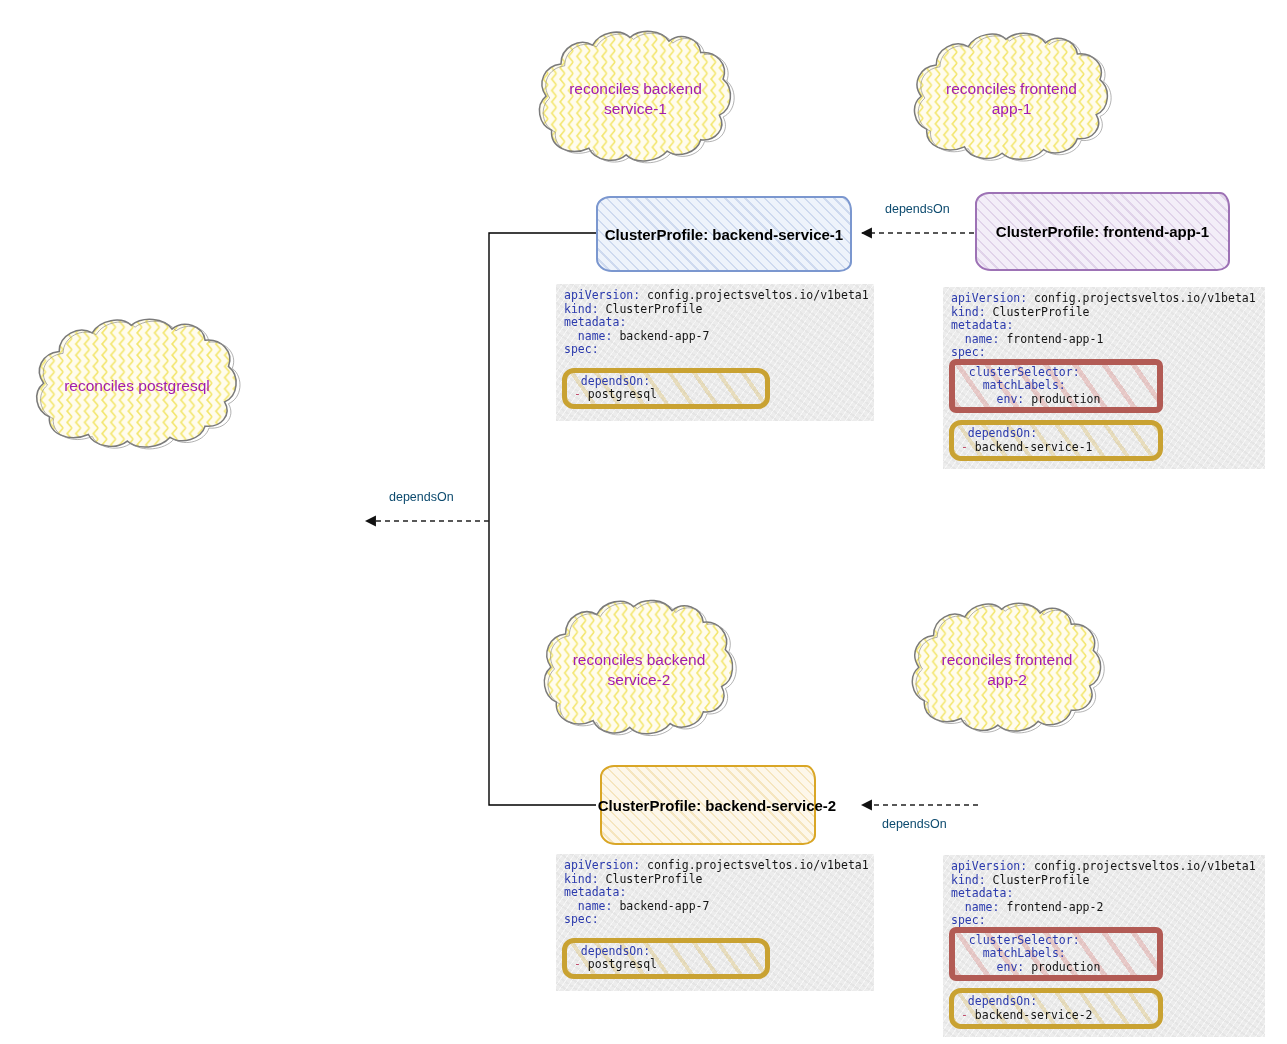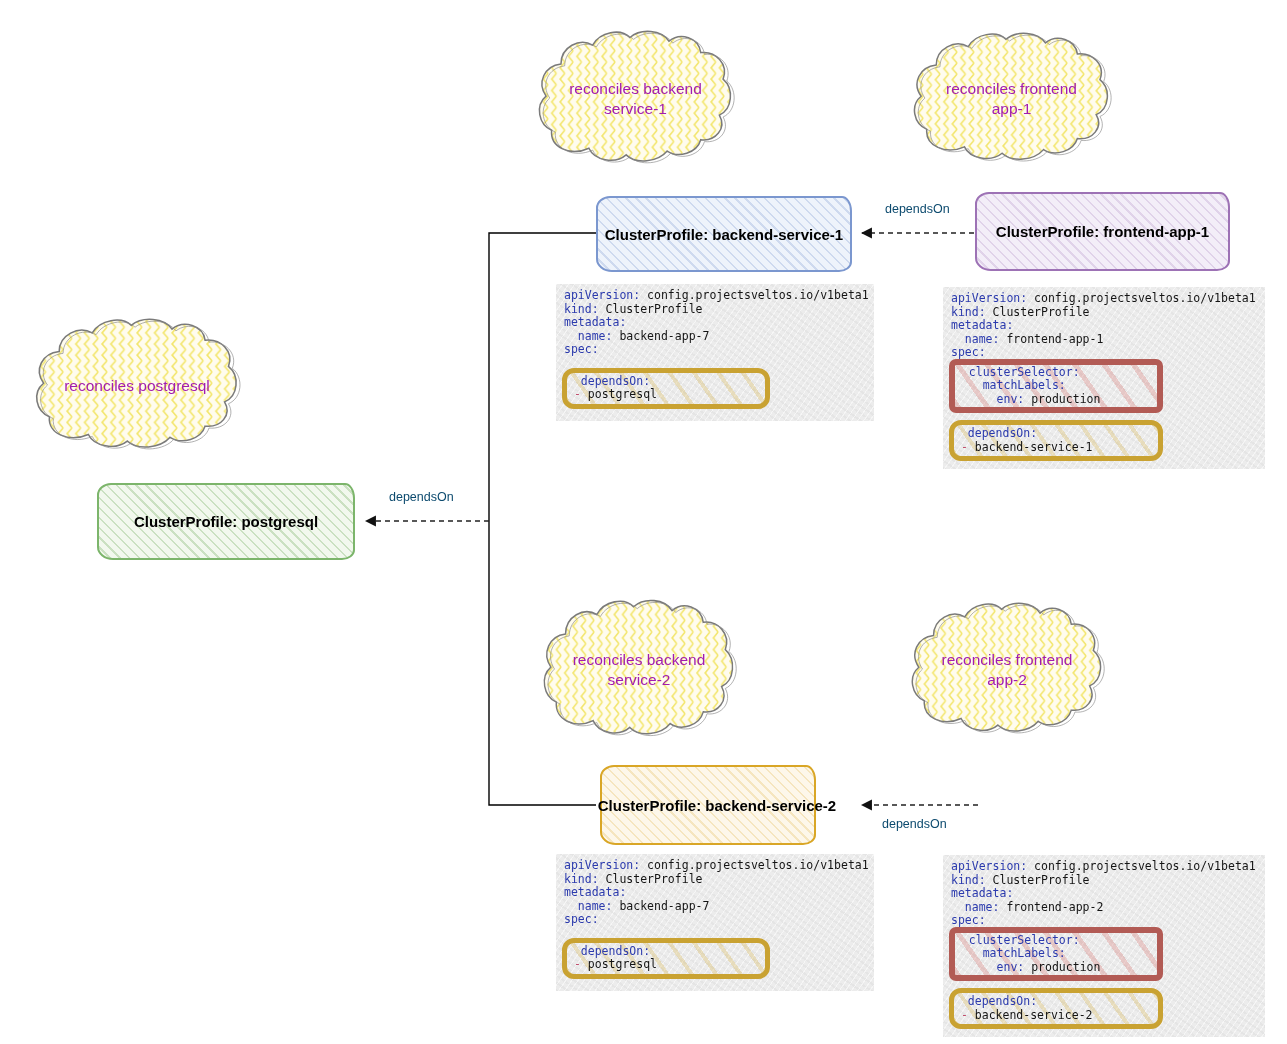--- a/index.html
+++ b/index.html
@@ -159,23 +159,20 @@
     <div class="cloud-text">reconciles frontend
 app-2</div>
   </div>
 
   <div class="profile-box box-blue" style="left:596px;top:196px;width:256px;height:76px;">
     <span class="profile-title">ClusterProfile: backend-service-1</span>
   </div>
   <div class="profile-box box-purple" style="left:975px;top:192px;width:255px;height:79px;align-items:center;">
     <span class="profile-title">ClusterProfile: frontend-app-1</span>
   </div>
-  <div class="profile-box box-green-light" style="left:97px;top:483px;width:258px;height:77px;">
-    <span class="profile-title">ClusterProfile: postgresql</span>
-  </div>
   <div class="profile-box box-gold" style="left:600px;top:765px;width:216px;height:80px;padding-left:18px;">
     <span class="profile-title">ClusterProfile: backend-service-2</span>
   </div>
 
   <div class="yaml-panel" style="left:556px;top:284px;width:318px;">
     <div class="yline"><span class="yk">apiVersion:</span><span class="yv"> config.projectsveltos.io/v1beta1</span></div>
     <div class="yline"><span class="yk">kind:</span><span class="yv"> ClusterProfile</span></div>
     <div class="yline"><span class="yk">metadata:</span></div>
     <div class="yline"><span class="yk">  name:</span><span class="yv"> backend-app-7</span></div>
     <div class="yline"><span class="yk">spec:</span></div>

